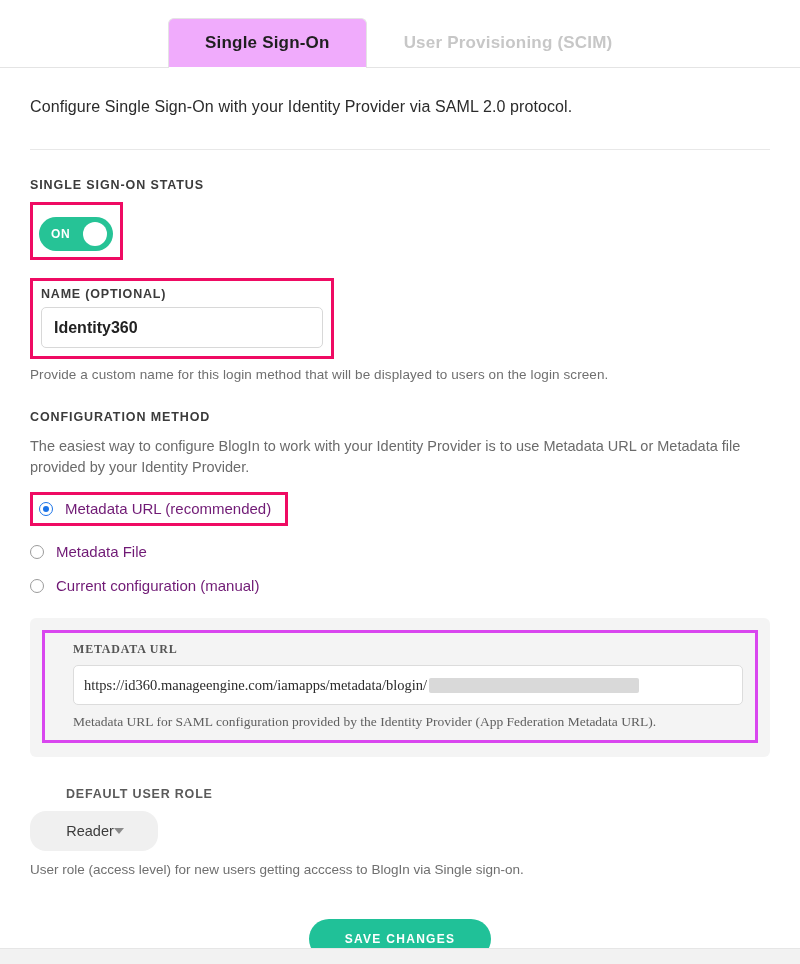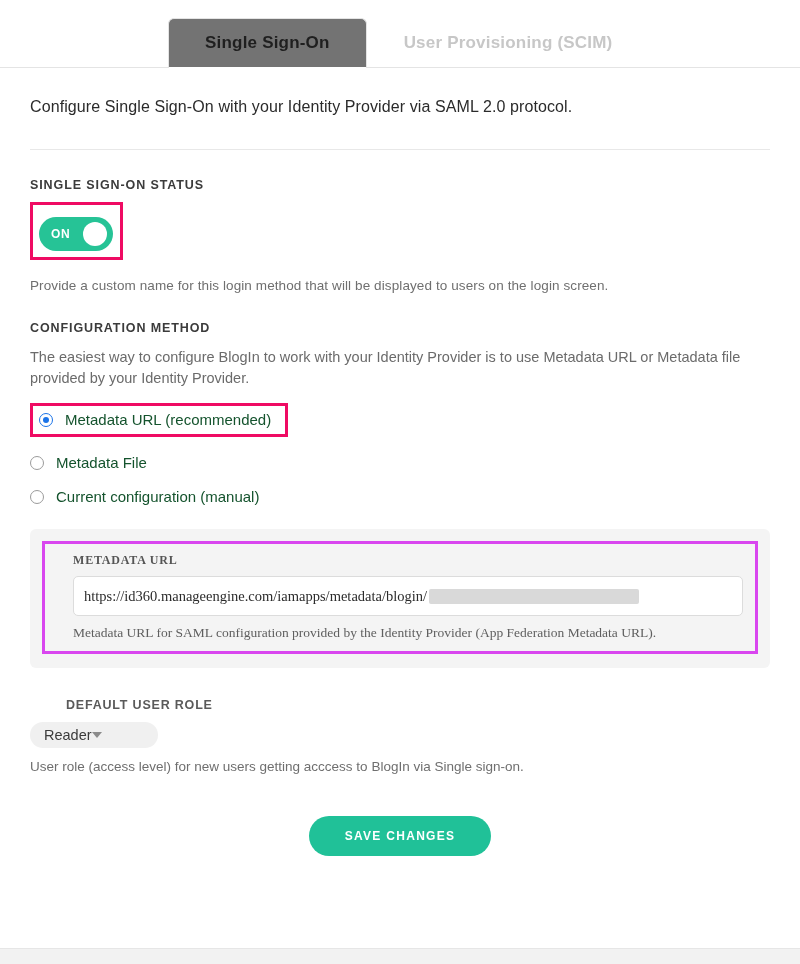--- a/index.html
+++ b/index.html
@@ -41,21 +41,21 @@
     color: #c7c7c7;
     border: 1px solid transparent;
     border-bottom: none;
     border-radius: 6px 6px 0 0;
     z-index: 2;
     cursor: pointer;
     white-space: nowrap;
   }
   .tab.active {
     color: #1f1f1f;
-    background: #737373;
+    background: #f0abfc;
     border-color: #e4e4e4;
   }
   .tab.active::after {
     content: "";
     position: absolute;
     left: 0; right: 0; bottom: -1px;
     height: 2px;
     background: #ffffff;
   }
   .tab-spacer { flex: 0 0 140px; }
@@ -193,21 +193,21 @@
   .radio.checked::after {
     content: "";
     position: absolute;
     left: 3px; top: 3px;
     width: 6px; height: 6px;
     border-radius: 50%;
     background: #1a73e8;
   }
   .radio-label {
     font-size: 15px;
-    color: #14532d;
+    color: #701a75;
   }
 
   
   .meta-panel {
     margin-top: 24px;
     background: #f4f4f4;
     border-radius: 6px;
     padding: 12px 12px 14px 12px;
   }
   .meta-hl {
@@ -257,26 +257,26 @@
     font-weight: bold;
     letter-spacing: 0.8px;
     color: #5a5a5a;
     text-transform: uppercase;
     margin-top: 30px;
     padding-left: 36px;
   }
   .select {
     margin-top: 10px;
     width: 128px;
-    height: 26px;
+    height: 40px;
     border-radius: 16px;
     background: #f0f0f0;
     display: flex;
     align-items: center;
-    justify-content: flex-start;
+    justify-content: center;
     padding: 0 12px 0 14px;
     font-size: 14.5px;
     color: #3b3b3b;
     cursor: pointer;
   }
   .caret {
     width: 0; height: 0;
     border-left: 5px solid transparent;
     border-right: 5px solid transparent;
     border-top: 6px solid #8b8b8b;
@@ -336,20 +336,24 @@
     <div class="section-label">SINGLE SIGN-ON STATUS</div>
     <div class="hl toggle-wrap">
       <div class="toggle">
         <span class="on-text">ON</span>
         <span class="knob"></span>
       </div>
     </div>
 
     
     <div class="name-group">
+      <div class="name-hl">
+        <div class="field-label">NAME (OPTIONAL)</div>
+        <input class="text-input" type="text" value="Identity360" style="">
+      </div>
       <div class="helper">Provide a custom name for this login method that will be displayed to users on the login screen.</div>
     </div>
 
     
     <div class="section-label">CONFIGURATION METHOD</div>
     <div class="config-desc">The easiest way to configure BlogIn to work with your Identity Provider is to use Metadata URL or Metadata file provided by your Identity Provider.</div>
 
     <div class="radio-hl">
       <div class="radio-row">
         <span class="radio checked"></span>

